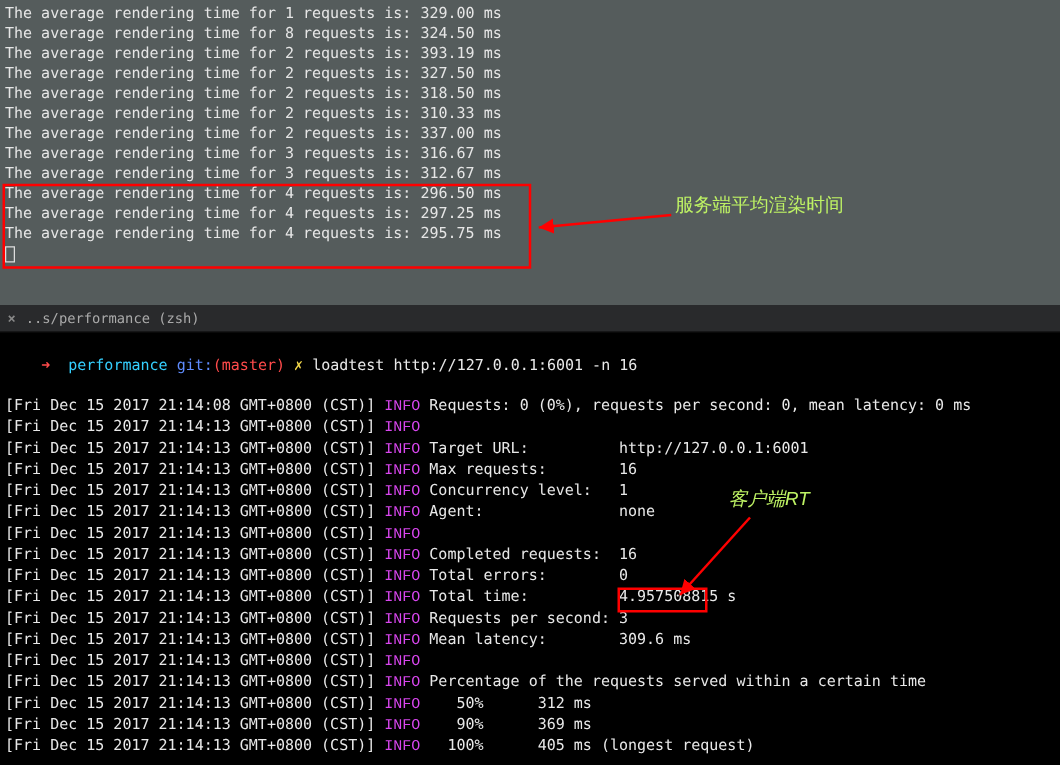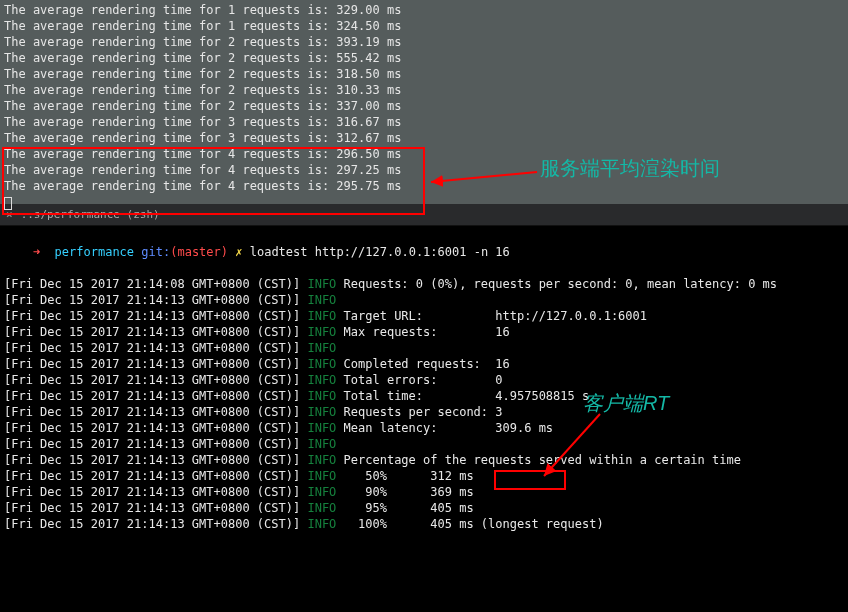--- a/index.html
+++ b/index.html
@@ -11,21 +11,21 @@
     overflow: hidden;
     background: #000;
     position: relative;
   }
   .pane-top {
     background: #555c5c;
     color: #e6e6e6;
     padding: 2px 4px 4px 4px;
     line-height: 16px;
     position: relative;
-    height: 204px;
+    height: 244px;
   }
   .pane-top .line { white-space: pre; }
   .cursor-box {
     display: inline-block;
     width: 8px; height: 13px;
     border: 1px solid #ddd;
     vertical-align: bottom;
   }
   .highlight-box {
     position: absolute;
@@ -33,23 +33,23 @@
     pointer-events: none;
   }
   .highlight-top { left: 2px; top: 147px; width: 423px; height: 68px; }
   .arrow {
     position: absolute;
     pointer-events: none;
   }
   .arrow svg { overflow: visible; }
   .annotation {
     position: absolute;
-    color: #14b8a6;
+    color: #bef264;
     font-family: "PingFang SC","Microsoft YaHei","Helvetica",sans-serif;
-    font-size: 20px;
+    font-size: 15px;
     white-space: pre;
     pointer-events: none;
   }
   .tabbar {
     background: #292a2c;
     color: #aaa;
     height: 22px;
     line-height: 22px;
     padding: 0 6px;
     display: flex;
@@ -66,34 +66,34 @@
     line-height: 16px;
     font-size: 12px;
     height: 356px;
   }
   .pane-bottom .line { white-space: pre; }
   .prompt-arrow { color: #ff4b4b; }
   .prompt-path { color: #35d0ff; }
   .git-label { color: #5f8cff; }
   .git-branch { color: #ff4b4b; }
   .lightning { color: #f5d94a; }
-  .info-green { color: #15803d; }
+  .info-green { color: #d946ef; font-family: Liberation Mono, monospace; }
   .highlight-bottom { left: 494px; top: 470px; width: 72px; height: 20px; }
   .ann-top { left: 540px; top: 155px; }
   .ann-bot { left: 583px; top: 390px; font-style: italic; }
 </style>
 </head>
 <body>
 
 <div class="pane-top">
   <div id="top-lines">
       <div class="line">The average rendering time for 1 requests is: 329.00 ms</div>
-      <div class="line">The average rendering time for 1 requests is: 324.50 ms</div>
+      <div class="line">The average rendering time for 8 requests is: 324.50 ms</div>
       <div class="line">The average rendering time for 2 requests is: 393.19 ms</div>
-      <div class="line">The average rendering time for 2 requests is: 555.42 ms</div>
+      <div class="line">The average rendering time for 2 requests is: 327.50 ms</div>
       <div class="line">The average rendering time for 2 requests is: 318.50 ms</div>
       <div class="line">The average rendering time for 2 requests is: 310.33 ms</div>
       <div class="line">The average rendering time for 2 requests is: 337.00 ms</div>
       <div class="line">The average rendering time for 3 requests is: 316.67 ms</div>
       <div class="line">The average rendering time for 3 requests is: 312.67 ms</div>
       <div class="line">The average rendering time for 4 requests is: 296.50 ms</div>
       <div class="line">The average rendering time for 4 requests is: 297.25 ms</div>
       <div class="line">The average rendering time for 4 requests is: 295.75 ms</div>
     </div>
   <span class="cursor-box"></span>
@@ -120,31 +120,32 @@
 
 <div class="pane-bottom">
   <div class="line">
     <span class="prompt-arrow">➜</span>  <span class="prompt-path">performance</span> <span class="git-label">git:</span><span class="git-branch">(master)</span> <span class="lightning">✗</span> <span>loadtest http://127.0.0.1:6001 -n 16</span>
   </div>
   <div id="bottom-lines">
       <div class="line">[Fri Dec 15 2017 21:14:08 GMT+0800 (CST)] <span class="info-green">INFO</span> Requests: 0 (0%), requests per second: 0, mean latency: 0 ms</div>
       <div class="line">[Fri Dec 15 2017 21:14:13 GMT+0800 (CST)] <span class="info-green">INFO</span></div>
       <div class="line">[Fri Dec 15 2017 21:14:13 GMT+0800 (CST)] <span class="info-green">INFO</span> Target URL:          http://127.0.0.1:6001</div>
       <div class="line">[Fri Dec 15 2017 21:14:13 GMT+0800 (CST)] <span class="info-green">INFO</span> Max requests:        16</div>
+      <div class="line">[Fri Dec 15 2017 21:14:13 GMT+0800 (CST)] <span class="info-green">INFO</span> Concurrency level:   1</div>
+      <div class="line">[Fri Dec 15 2017 21:14:13 GMT+0800 (CST)] <span class="info-green">INFO</span> Agent:               none</div>
       <div class="line">[Fri Dec 15 2017 21:14:13 GMT+0800 (CST)] <span class="info-green">INFO</span></div>
       <div class="line">[Fri Dec 15 2017 21:14:13 GMT+0800 (CST)] <span class="info-green">INFO</span> Completed requests:  16</div>
       <div class="line">[Fri Dec 15 2017 21:14:13 GMT+0800 (CST)] <span class="info-green">INFO</span> Total errors:        0</div>
       <div class="line">[Fri Dec 15 2017 21:14:13 GMT+0800 (CST)] <span class="info-green">INFO</span> Total time:          4.957508815 s</div>
       <div class="line">[Fri Dec 15 2017 21:14:13 GMT+0800 (CST)] <span class="info-green">INFO</span> Requests per second: 3</div>
       <div class="line">[Fri Dec 15 2017 21:14:13 GMT+0800 (CST)] <span class="info-green">INFO</span> Mean latency:        309.6 ms</div>
       <div class="line">[Fri Dec 15 2017 21:14:13 GMT+0800 (CST)] <span class="info-green">INFO</span></div>
       <div class="line">[Fri Dec 15 2017 21:14:13 GMT+0800 (CST)] <span class="info-green">INFO</span> Percentage of the requests served within a certain time</div>
       <div class="line">[Fri Dec 15 2017 21:14:13 GMT+0800 (CST)] <span class="info-green">INFO</span>    50%      312 ms</div>
       <div class="line">[Fri Dec 15 2017 21:14:13 GMT+0800 (CST)] <span class="info-green">INFO</span>    90%      369 ms</div>
-      <div class="line">[Fri Dec 15 2017 21:14:13 GMT+0800 (CST)] <span class="info-green">INFO</span>    95%      405 ms</div>
       <div class="line">[Fri Dec 15 2017 21:14:13 GMT+0800 (CST)] <span class="info-green">INFO</span>   100%      405 ms (longest request)</div>
     </div>
 </div>
 
 <div class="highlight-box highlight-bottom"></div>
 <div class="annotation ann-bot">客户端RT</div>
 <div class="arrow" style="left:540px; top:410px;">
   <svg width="80" height="80">
     <defs>
         <marker id="ah2" markerWidth="8" markerHeight="8" refX="6" refY="3" orient="auto">

